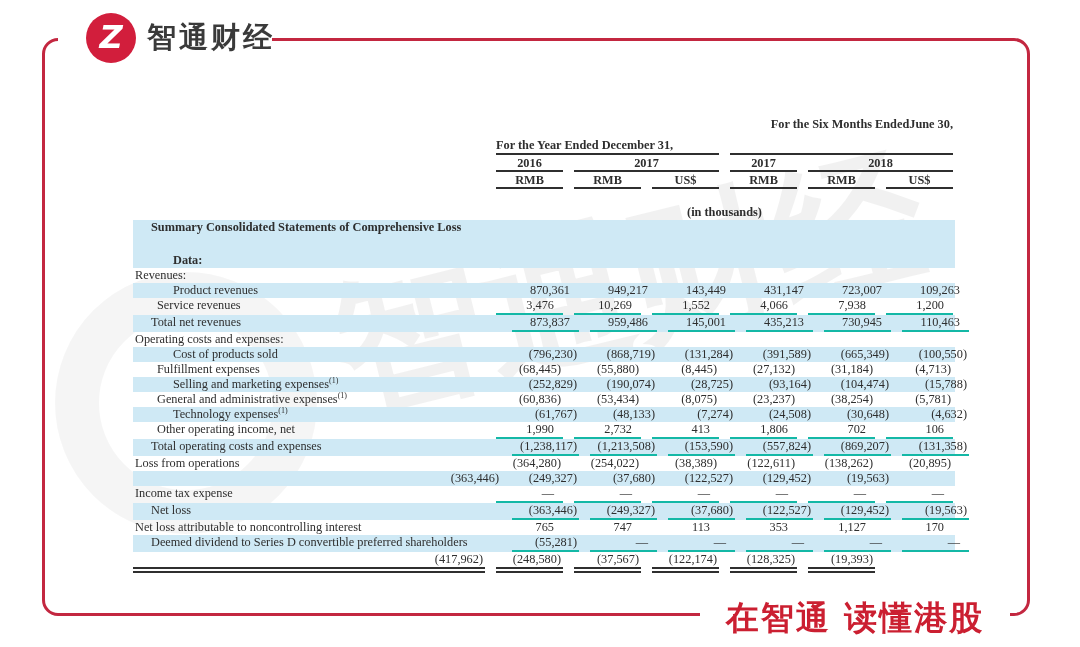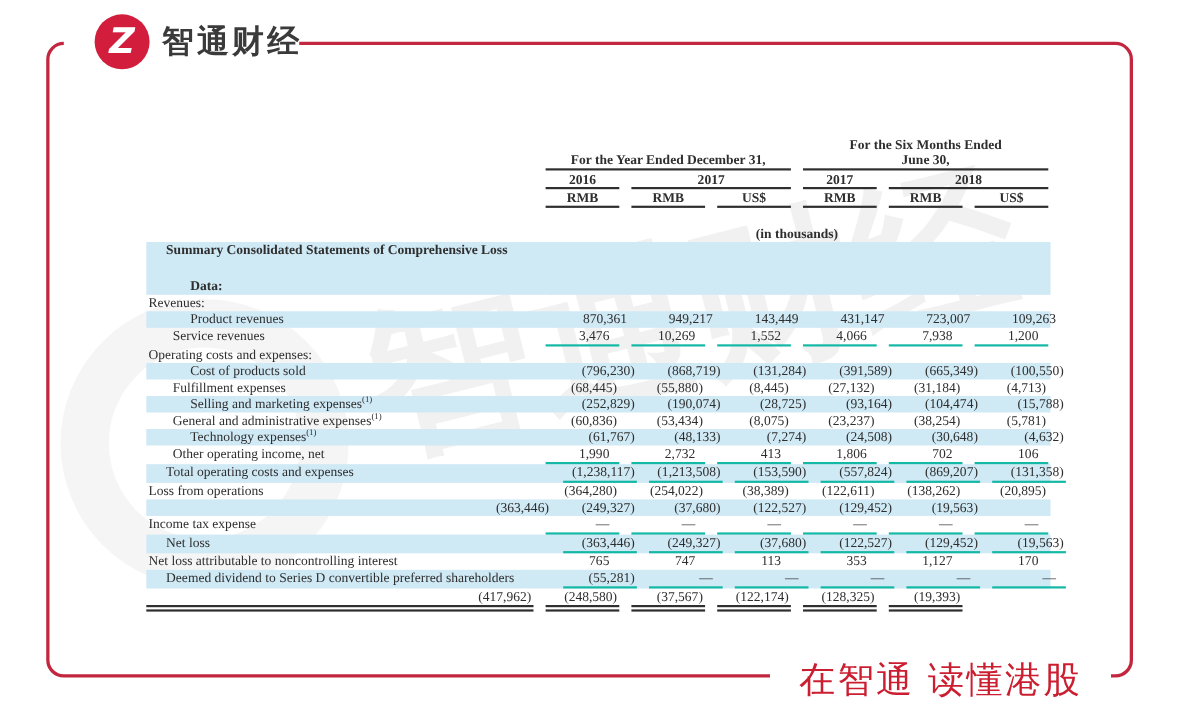--- a/index.html
+++ b/index.html
@@ -26,43 +26,43 @@
   }
   .logo-text{
     font-family:"DejaVu Sans","Liberation Sans",sans-serif;font-weight:bold;
     font-size:29px;color:#3a3a3a;letter-spacing:3px;white-space:nowrap;
   }
   .slogan-block{
     position:absolute;left:700px;top:592px;width:310px;height:52px;background:#ffffff;
     display:flex;align-items:center;justify-content:center;z-index:3;
   }
   .slogan-block span{
-    font-family:"DejaVu Sans","Liberation Sans",sans-serif;font-weight:normal;
+    font-family:"DejaVu Sans","Liberation Sans",sans-serif;font-weight:bold;
     font-size:33px;color:#cb1f31;letter-spacing:2px;white-space:nowrap;
   }
   
   .wm-text{
     position:absolute;left:330px;top:185px;font-size:150px;font-weight:bold;
     font-family:"DejaVu Sans",sans-serif;color:#000;opacity:0.05;
     transform:rotate(-14deg);white-space:nowrap;pointer-events:none;z-index:0;
   }
   .wm-circle{
     position:absolute;left:55px;top:272px;width:262px;height:262px;border-radius:50%;
     border:44px solid #000;opacity:0.04;box-sizing:border-box;pointer-events:none;z-index:0;
   }
   
   .doc{position:absolute;left:133px;top:118px;width:822px;z-index:1;}
   .hgrid,.brow{
     display:grid;grid-template-columns:352px repeat(6,67px);column-gap:11px;
   }
   .hgrid{font-weight:bold;font-size:12.3px;}
   .hg-groups{height:37px;}
   .hcell{text-align:center;border-bottom:2px solid #2f2f2f;line-height:13.5px;}
-  .g1{grid-column:2 / span 3;display:flex;align-items:flex-end;justify-content:center;padding-bottom:1px;}
-  .g2{grid-column:5 / span 3;display:flex;flex-direction:column;justify-content:flex-end;padding-bottom:1px;}
+  .g1{grid-column:2 / span 3;display:flex;align-items:flex-end;padding-bottom:1px;}
+  .g2{grid-column:5 / span 3;display:flex;flex-direction:row;justify-content:flex-end;padding-bottom:1px;}
   .hg-years{height:16px;margin-top:1px;}
   .hg-years .hcell{line-height:14px;}
   .y1{grid-column:2;} .y2{grid-column:3 / span 2;} .y3{grid-column:5;} .y4{grid-column:6 / span 2;}
   .hg-cur{height:16px;margin-top:1px;}
   .hg-cur .hcell{line-height:14px;}
   .hg-cur .hcell:nth-child(1){grid-column:2;}
   .hg-cur .hcell:nth-child(2){grid-column:3;}
   .hg-cur .hcell:nth-child(3){grid-column:4;}
   .hg-cur .hcell:nth-child(4){grid-column:5;}
   .hg-cur .hcell:nth-child(5){grid-column:6;}
@@ -158,20 +158,29 @@
       </div>
       <div class="brow u">
         <div class="lab ind"><span>Service revenues</span></div>
         <div class="v">3,476</div>
         <div class="v">10,269</div>
         <div class="v">1,552</div>
         <div class="v">4,066</div>
         <div class="v">7,938</div>
         <div class="v">1,200</div>
       </div>
+      <div class="brow shade u">
+        <div class="lab"><span>Total net revenues</span></div>
+        <div class="v">873,837</div>
+        <div class="v">959,486</div>
+        <div class="v">145,001</div>
+        <div class="v">435,213</div>
+        <div class="v">730,945</div>
+        <div class="v">110,463</div>
+      </div>
       <div class="brow">
         <div class="lab"><span>Operating costs and expenses:</span></div>
         <div class="v"></div>
         <div class="v"></div>
         <div class="v"></div>
         <div class="v"></div>
         <div class="v"></div>
         <div class="v"></div>
       </div>
       <div class="brow shade">

